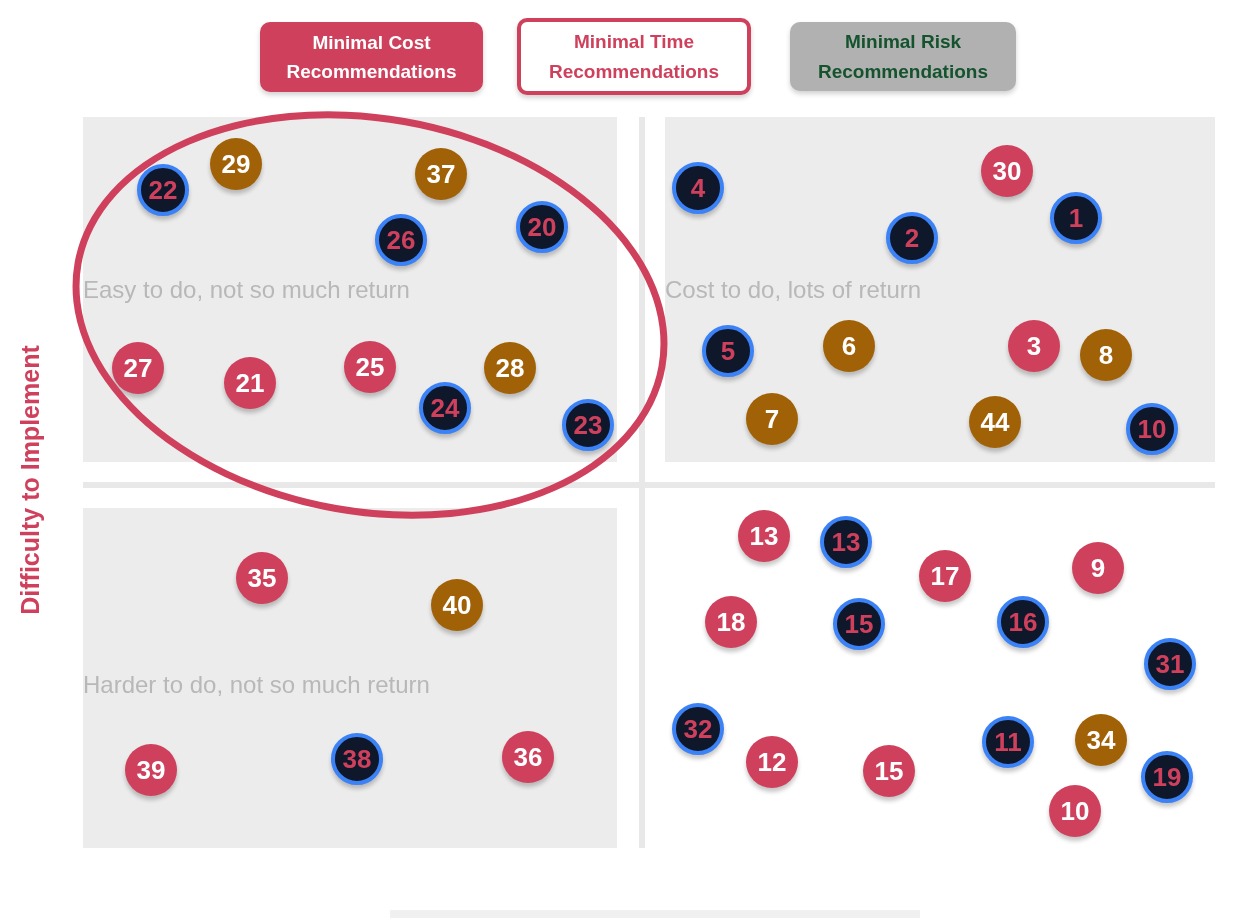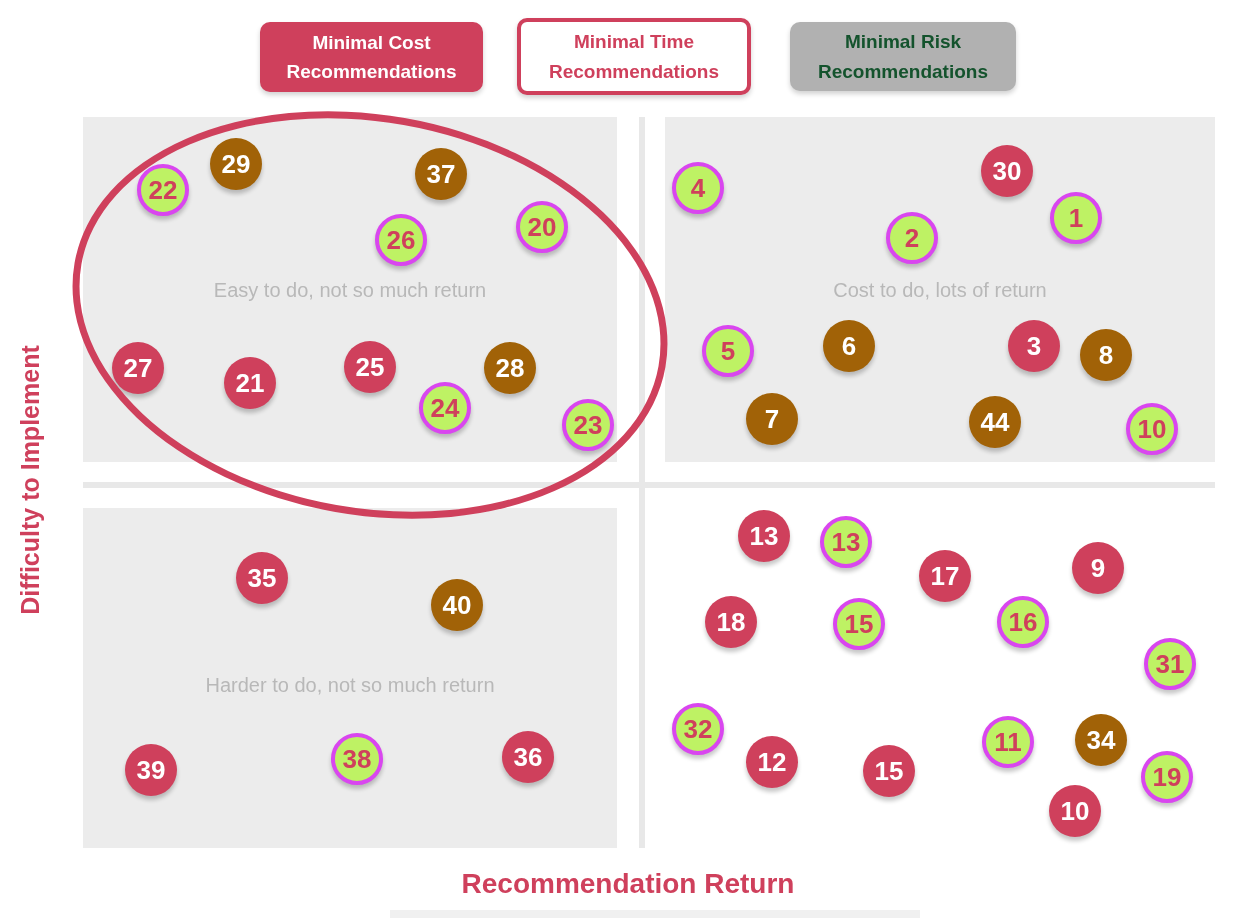--- a/index.html
+++ b/index.html
@@ -37,23 +37,22 @@
   #q-tl { left:83px;  top:117px; width:534px; height:345px; }
   #q-tr { left:665px; top:117px; width:550px; height:345px; }
   #q-bl { left:83px;  top:508px; width:534px; height:340px; }
   #q-br { left:665px; top:508px; width:550px; height:340px; }
 
   .q-caption {
     position:absolute;
     left:0; width:100%;
     top:50%;
     transform: translateY(-50%);
-    text-align:center;
     color:#b8b8b8;
-    font-size:20px;
+    font-size:24px;
     font-weight:400;
     white-space:nowrap;
   }
   #q-bl .q-caption, #q-br .q-caption { top:52%; }
 
   
   .divider-v { position:absolute; left:639px; top:117px; width:6px; height:731px; background:#e8e8e8; }
   .divider-h { position:absolute; left:83px;  top:482px; width:1132px; height:6px; background:#e8e8e8; }
 
   
@@ -61,21 +60,21 @@
     position:absolute;
     width:52px; height:52px;
     border-radius:50%;
     display:flex; align-items:center; justify-content:center;
     font-size:26px;
     font-weight:600;
     box-shadow: 0 4px 4px rgba(0,0,0,0.22);
     z-index: 3;
   }
   .circle.cost { background:#cf405c; color:#ffffff; }
-  .circle.time { background:#bef264; border:4px solid #d946ef; color:#cf405c; }
+  .circle.time { background:#0f172a; border:4px solid #3b82f6; color:#cf405c; }
   .circle.risk { background:#a16207; color:#ffffff; }
 
   
   .highlight-ellipse {
     position:absolute;
     left:70px; top:115px;
     width:600px; height:400px;
     border:7px solid #cf405c;
     border-radius:50%;
     transform: rotate(10deg);
@@ -184,17 +183,16 @@
       <div class="circle cost" style="left: 863px; top: 745px;">15</div>
       <div class="circle time" style="left: 982px; top: 716px;">11</div>
       <div class="circle risk" style="left: 1075px; top: 714px;">34</div>
       <div class="circle time" style="left: 1141px; top: 751px;">19</div>
       <div class="circle cost" style="left: 1049px; top: 785px;">10</div>
     </div>
 
   <div class="highlight-ellipse"></div>
 
   <div class="y-axis-label">Difficulty to Implement</div>
-  <div class="x-axis-label">Recommendation Return</div>
 
   <div class="bottom-strip"></div>
 
 </div>
 
 </body></html>

